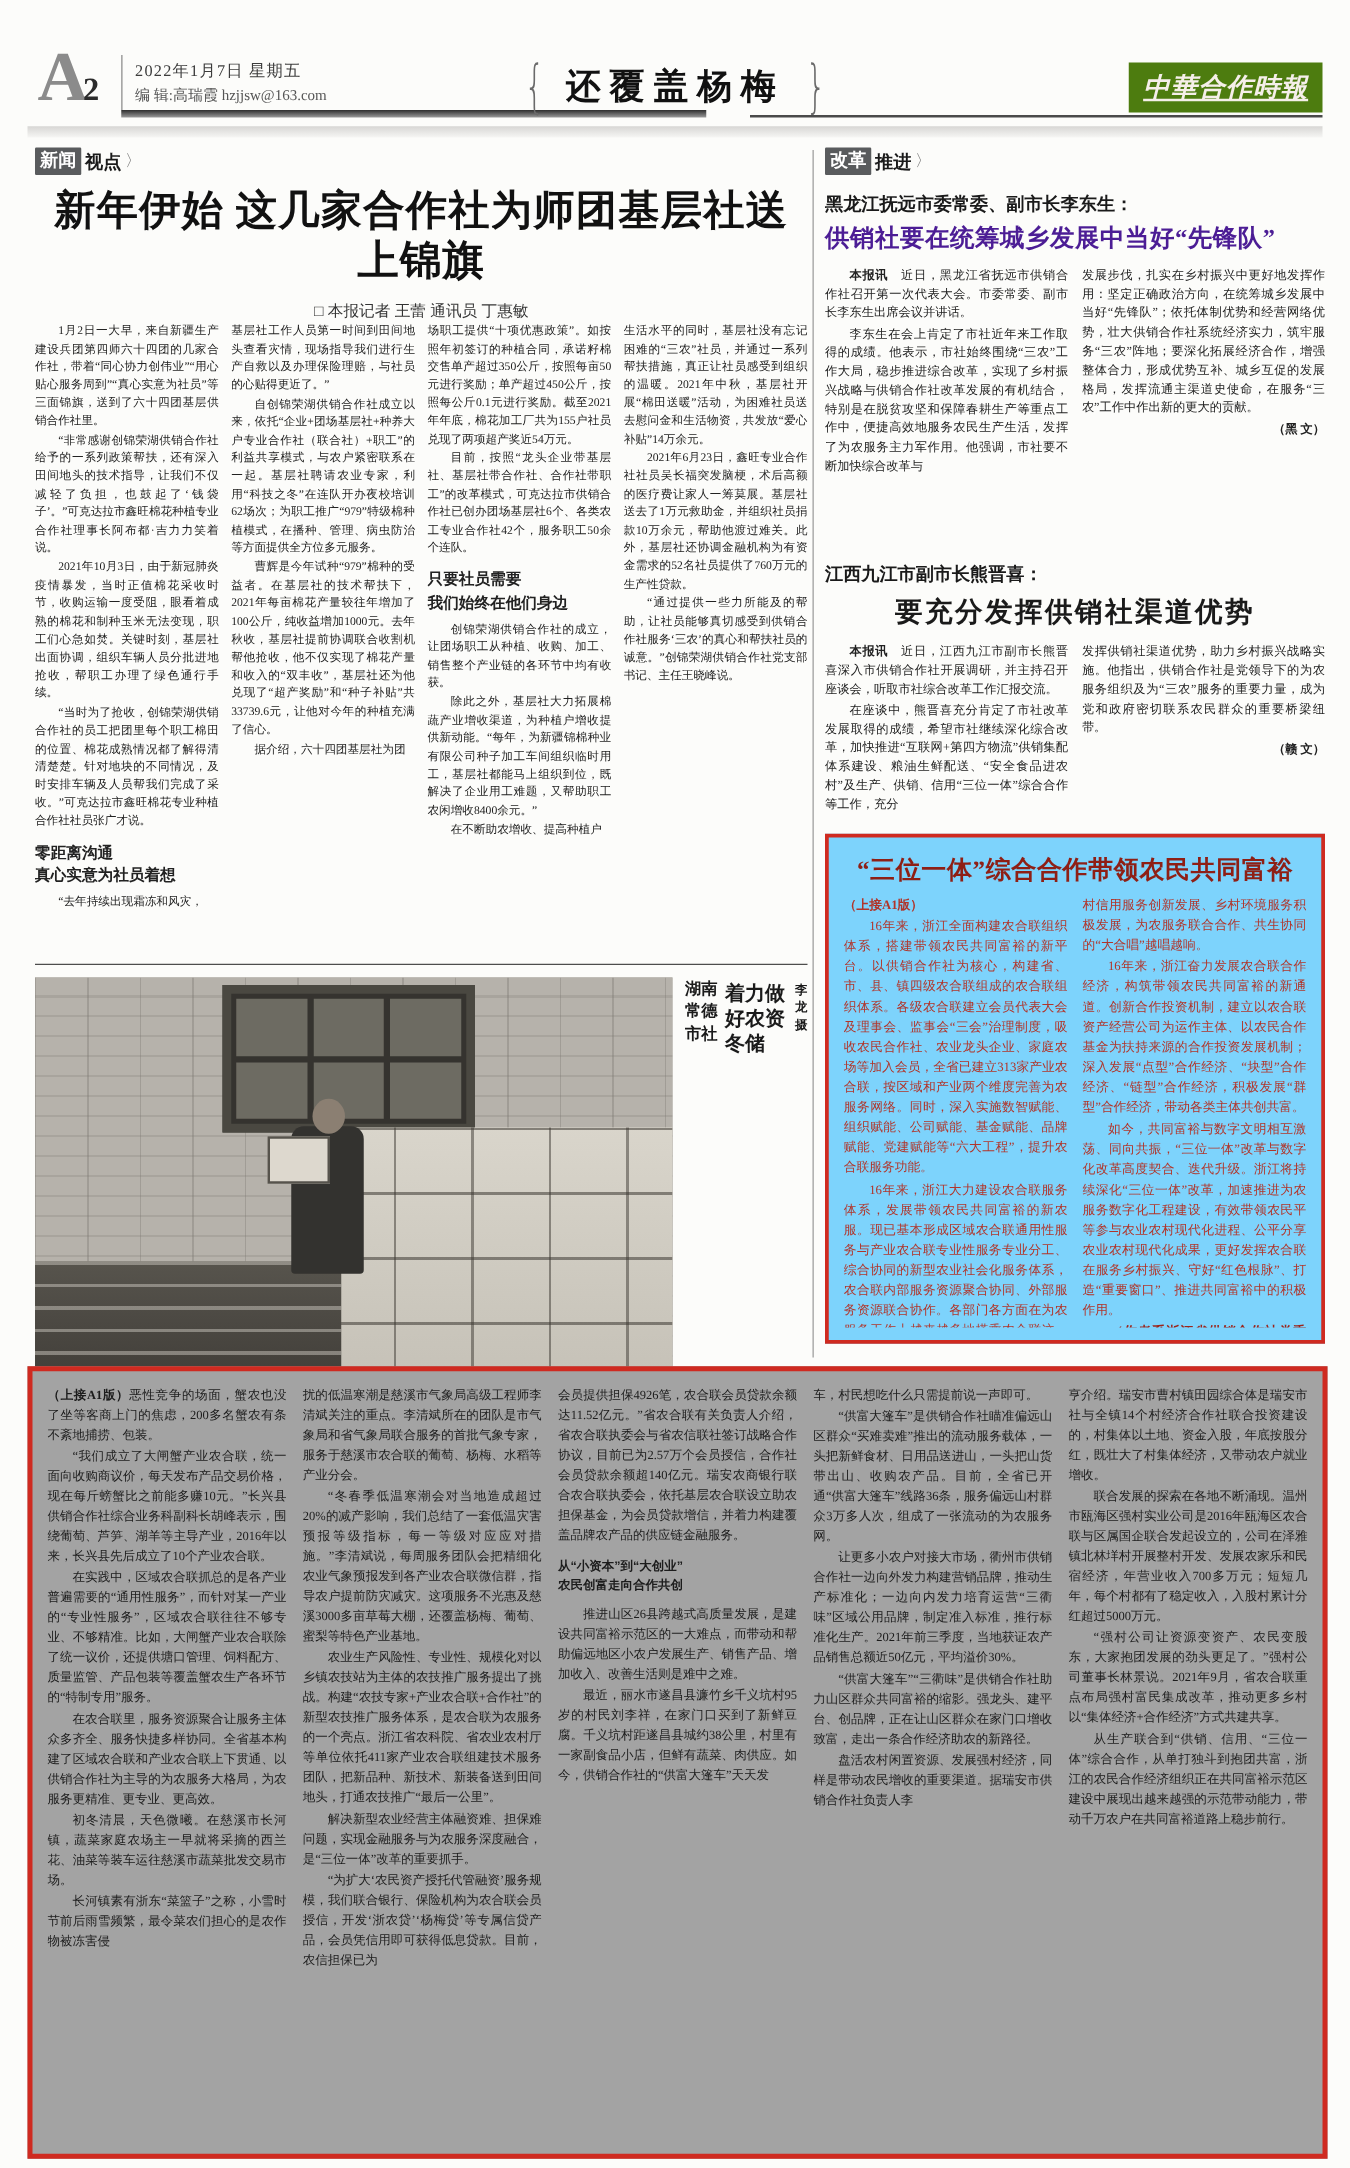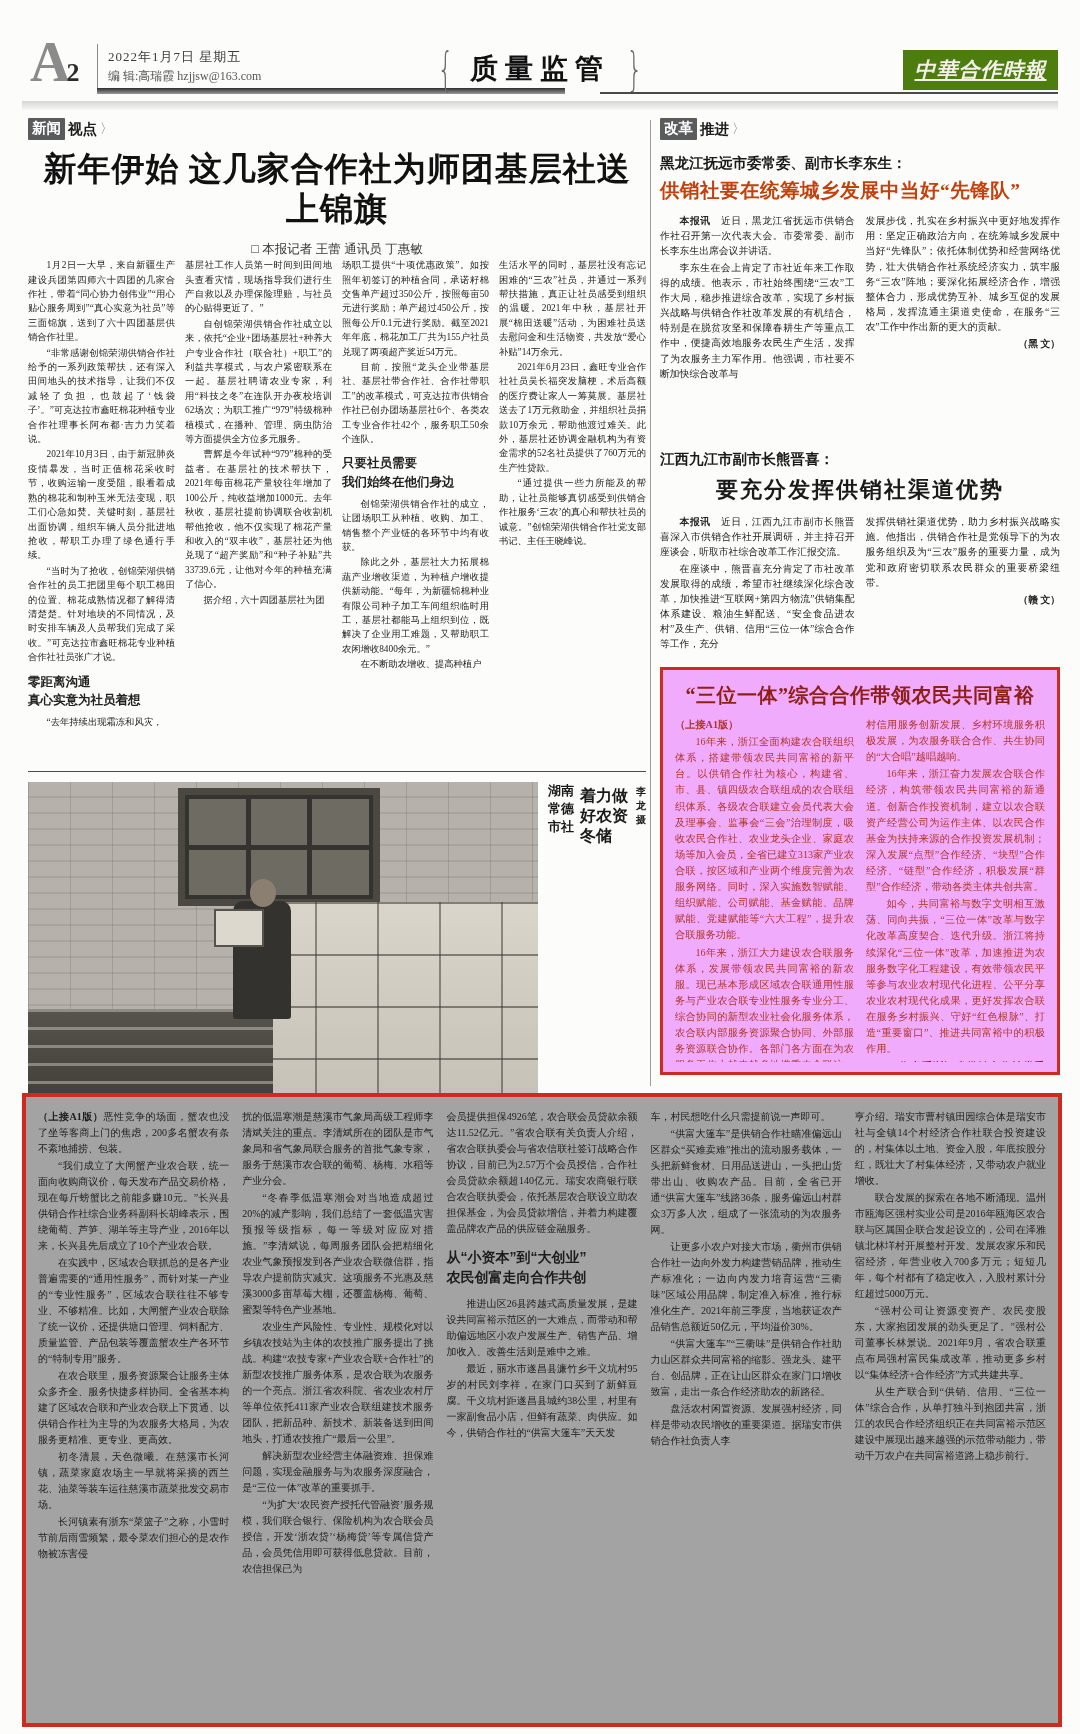--- a/index.html
+++ b/index.html
@@ -83,55 +83,55 @@
   .photo-story{width:98px;display:flex;flex-direction:row;overflow:hidden;}
   .photo-story .kicker{font-family:"Liberation Sans",sans-serif;font-weight:bold;font-size:13px;}
   .photo-story .hl{font-weight:900;font-size:16px;line-height:1.25;margin:4px 0 5px;}
   .photo-story .body{flex:1;overflow:hidden;font-size:9.3px;line-height:1.5;}
   .photo-story .credit{text-align:right;font-weight:bold;font-size:10px;padding-top:3px;}
   
   .main-vrule{position:absolute;left:650px;top:120px;width:1px;height:966px;background:#9b9b9b;}
   
   .zone-right{position:absolute;left:660px;top:118px;width:400px;}
   .kicker1{margin-top:14px;font-family:"Liberation Sans",sans-serif;font-weight:bold;font-size:14.5px;}
-  .r-headline{margin-top:4px;font-weight:900;font-size:19.5px;letter-spacing:.5px;color:#c2410c;}
+  .r-headline{margin-top:4px;font-weight:900;font-size:19.5px;letter-spacing:.5px;color:#4c1d95;}
   .r-cols{margin-top:9px;gap:11px;font-size:9.8px;line-height:1.55;color:#222;}
   .r1cols{height:222px;}
   .kicker2{margin-top:15px;font-family:"Liberation Sans",sans-serif;font-weight:bold;font-size:14.5px;}
   .r-headline2{margin-top:6px;text-align:center;font-weight:900;font-size:22px;letter-spacing:2px;}
   .r2cols{height:140px;}
-  .redbox{margin-top:13px;border:3px solid #cf2a20;padding:8px 12px 10px;background:#f0abfc;}
+  .redbox{margin-top:13px;border:3px solid #cf2a20;padding:8px 12px 10px;background:#7dd3fc;}
   .redbox .hl{text-align:center;font-weight:900;font-size:20px;letter-spacing:.5px;color:#8e1f15;
     margin:4px 0 8px;}
   .red-cols{height:345px;gap:12px;font-size:10.2px;line-height:1.58;color:#b1352a;}
   .red-cols .para.author{color:#9c241a;font-size:10.8px;}
   .red-cols .boldline{font-weight:bold;text-indent:0;}
   
   .bottombox{position:absolute;left:22px;top:1093px;width:1008px;height:602px;
     border:4px solid #cf2a20;padding:12px 12px;background:#a3a3a3;}
   .b-cols{height:100%;gap:13px;font-size:10px;line-height:1.6;color:#1c1c1c;}
-  .b-cols .col-subhead{font-size:14px;margin:10px 0 8px;}
+  .b-cols .col-subhead{font-size:10px;margin:10px 0 8px;}
 </style>
 </head>
 <body>
 
 <div class="hdr">
   <div class="edition">
     <span class="big">A</span><span class="sub">2</span>
   </div>
   <div class="hdr-vrule"></div>
   <div class="dateblock">
     <div class="d1">2022年1月7日 星期五</div>
     <div class="d2">编 辑:高瑞霞  hzjjsw@163.com</div>
   </div>
   <div class="leftbar"></div>
   <div class="weektitle">
     <span class="inner">
       <span class="brace">{</span>
-      <span class="t">质量监管</span>
+      <span class="t">还覆盖杨梅</span>
       <span class="brace">}</span>
     </span>
   </div>
   <div class="rightline"></div>
   <div class="masthead" id="masthead" style="background: #4d7c0f; text-decoration: underline;">中華合作時報</div>
   <div class="hdrband"></div>
 </div>
 
 <div class="zone-left">
   <div class="tag">

